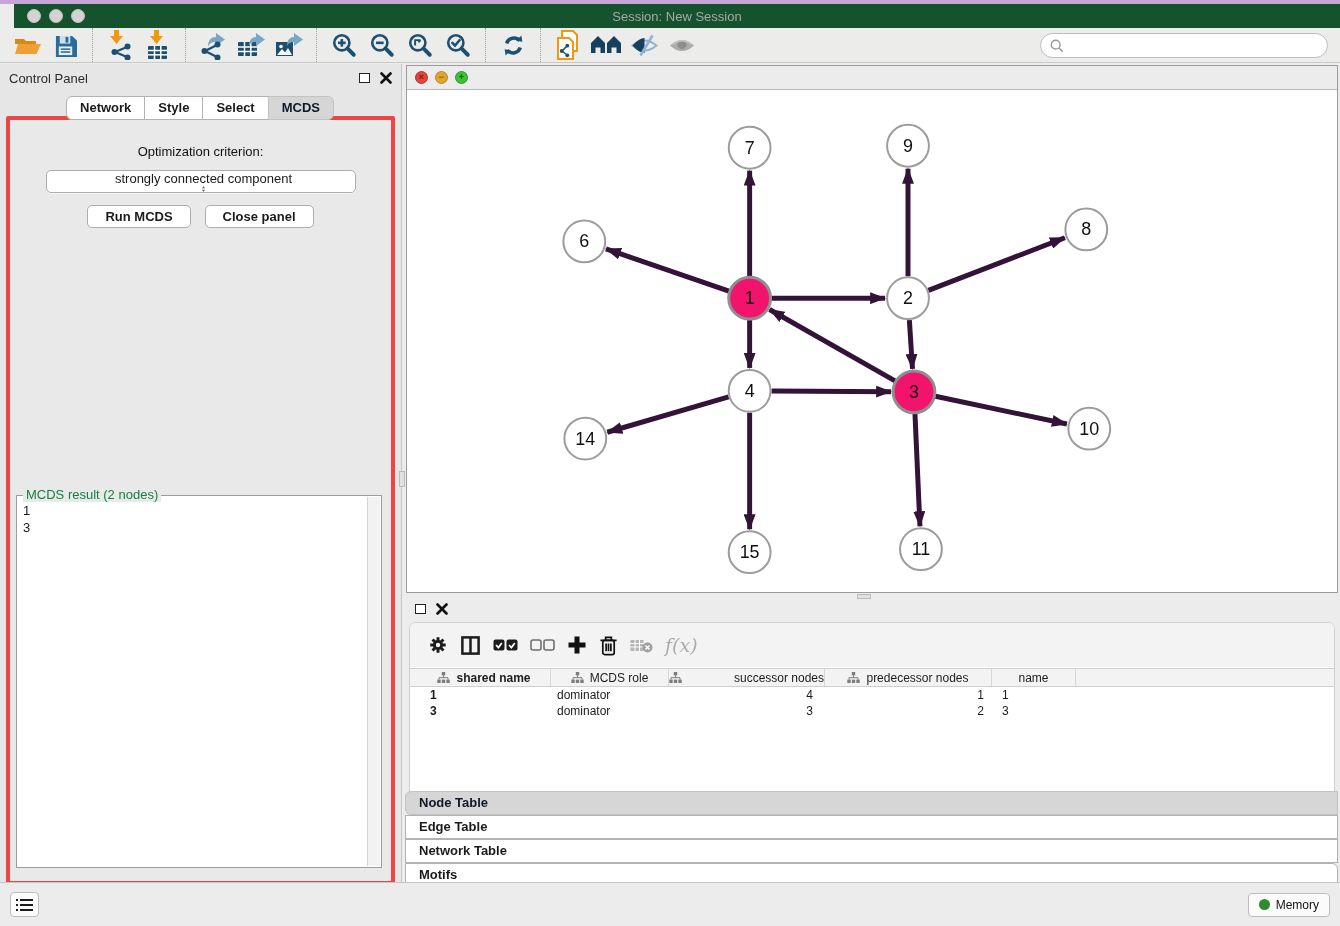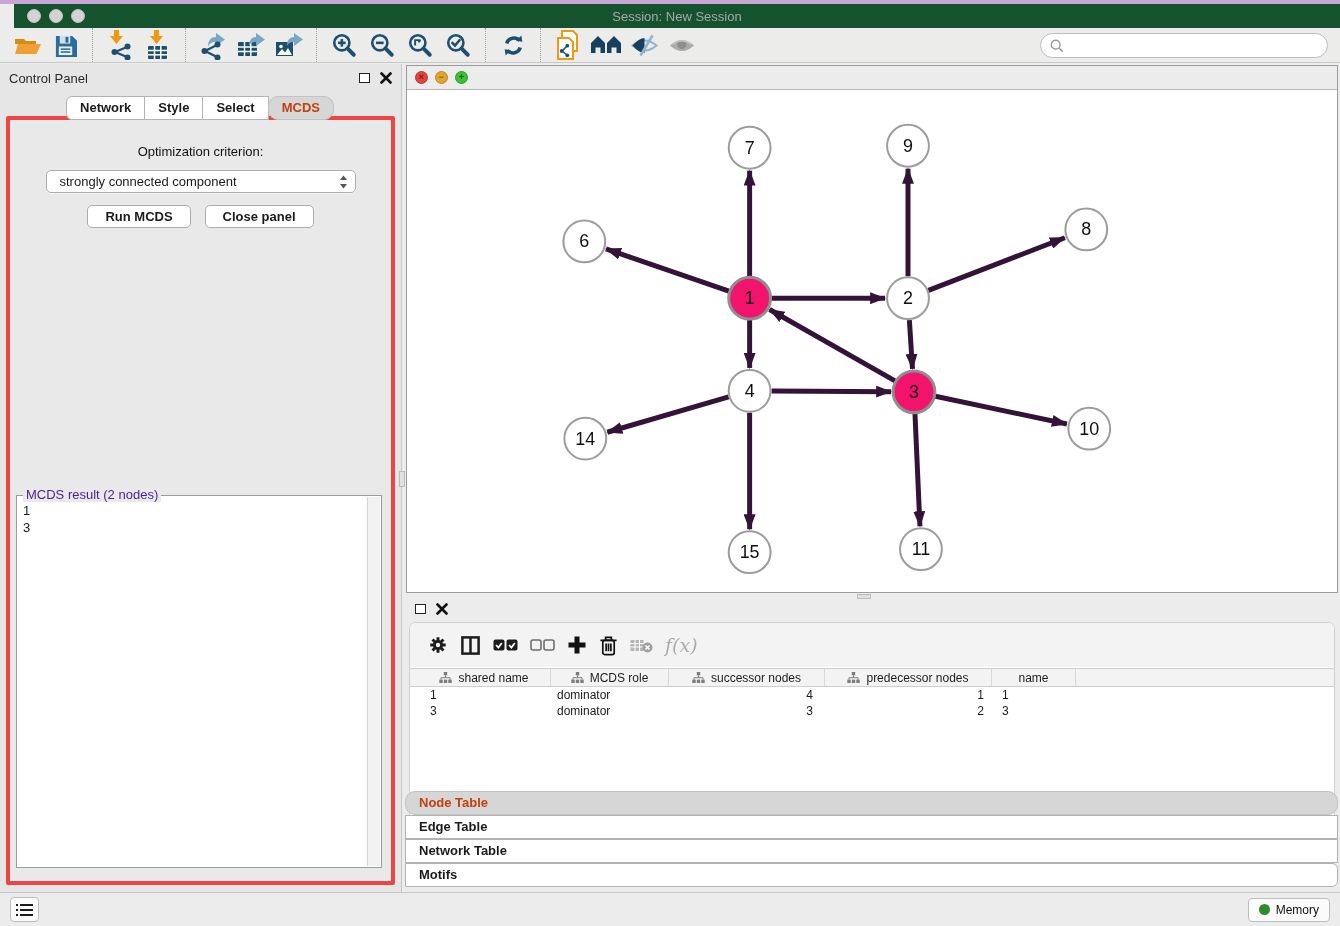--- a/index.html
+++ b/index.html
@@ -27,29 +27,29 @@
   
   .control-panel { position:absolute; left:0; top:64px; width:402px; bottom:34px; background:#e6e6e6; border-right:1px solid #c6c6c6; }
   .panel-header { height:28px; display:flex; align-items:center; padding:0 9px; gap:10px; }
   .panel-title { flex:1; font-size:13px; color:#2b2b2b; }
   .float-icon { width:11px; height:10px; border:1.6px solid #222; background:#fff; }
   .xicon { font-weight:bold; }
   .cp-tabs { position:relative; z-index:2; display:flex; justify-content:center; margin-top:4px; }
   .tab { border:1px solid #b3b3b3; background:#fff; padding:3px 13px 4px; font-weight:600; font-size:13px; margin-left:-1px; white-space:nowrap; }
   .tab:first-child { border-radius:6px 0 0 6px; }
   .tab:last-child { border-radius:0 6px 6px 0; }
-  .tab.selected { background:#d6d6d6; color:#c2410c; border-color:#c2c2c2;border-radius:10px; }
+  .tab.selected { background:#d6d6d6; color:#0f172a; border-color:#c2c2c2; }
   .cp-body { position:absolute; left:6px; right:6px; top:52px; bottom:7px; border:4px solid #ef4444; background:#e9e9e9; border-radius:2px; }
   .opt-label { text-align:center; margin-top:24px; color:#111; }
-  .opt-select { margin:11px auto 0; width:310px; height:23px; background:#fff; border:1px solid #adadad; border-radius:5px; display:flex; align-items:center; padding:0 7px 0 13px; box-shadow:0 1px 0 rgba(255,255,255,.6); }
+  .opt-select { margin:11px auto 0; width:310px; height:23px; background:#fff; border:1px solid #adadad; border-radius:5px; display:flex; align-items:center; padding:0 7px 0 13px; box-shadow:0 1px 0 rgba(255,255,255,.6);flex-direction:column; }
   .opt-select span { flex:1; }
   .btn-row { display:flex; justify-content:center; gap:14px; margin-top:12px; }
   .pbtn { height:23px; padding:0 17px; background:#fff; border:1px solid #adadad; border-radius:5px; font-size:13px; font-family:inherit; display:flex; align-items:center; font-weight:600; color:#1a1a1a; }
   .result-fieldset { position:absolute; left:6px; right:9px; top:375px; bottom:13px; border:1px solid #9c9c9c; background:#fff; }
-  .result-legend { position:absolute; top:-9px; left:6px; background:#e9e9e9; padding:0 3px; font-size:13px; color:#4c1d95; }
+  .result-legend { position:absolute; top:-9px; left:6px; background:#e9e9e9; padding:0 3px; font-size:13px; color:#15803d; }
   .result-area { position:absolute; inset:2px 16px 2px 6px; font-size:13px; line-height:17px; padding-top:4px; }
   .result-scroll { position:absolute; top:1px; right:1px; width:13px; bottom:1px; background:#f2f2f2; border-left:1px solid #d5d5d5; }
 
   
   .network-window { position:absolute; left:406px; top:65px; width:932px; height:528px; border:1px solid #9b9b9b; background:#fff; }
   .nw-titlebar { height:24px; background:#ececec; border-bottom:1px solid #b8b8b8; position:relative; }
   .nw-lights { position:absolute; left:8px; top:5px; display:flex; gap:7px; z-index:2; }
   .light { width:13px; height:13px; border-radius:50%; display:flex; align-items:center; justify-content:center; font-size:9px; font-weight:bold; line-height:1; }
   .light.red { background:#e0443e; border:1px solid #b53531; color:#801714; }
   .light.yellow { background:#e2a42c; border:1px solid #bb8520; color:#8a5c00; }
@@ -64,29 +64,29 @@
   .table-panel { position:absolute; left:406px; top:595px; width:932px; height:295px; }
   .tp-box { position:absolute; left:3px; right:3px; top:27px; bottom:27px; background:#fff; border:1px solid #d0d0d0; border-radius:7px; overflow:hidden; }
   .tp-toolbar { display:flex; align-items:center; gap:12px; padding:0 18px; height:44px; background:#f3f3f3; }
   .ticon { display:flex; align-items:center; justify-content:center; }
   .fx { font-family:"DejaVu Serif", serif; font-style:italic; color:#ababab; font-size:19px; }
   .tbl { position:absolute; top:45px; left:0; right:0; bottom:17px; background:#fff; }
   .tbl-header { display:flex; height:19px; background:#f3f3f3; border-top:1px solid #cfcfcf; border-bottom:1px solid #cfcfcf; padding-left:8px; }
   .th { display:flex; align-items:center; gap:6px; justify-content:center; font-size:12px; color:#1c1c1c; border-right:1px solid #d8d8d8; }
   .tbl-row { display:flex; height:16px; font-size:12px; align-items:center; padding-left:8px; }
   .td { overflow:hidden; white-space:nowrap; }
-  .c0 { width:133px; } .c1 { width:118px;align-items:center; } .c2 { width:156px; } .c3 { width:167px; } .c4 { width:84px; }
+  .c0 { width:133px;font-weight:bold; } .c1 { width:118px;align-items:center; } .c2 { width:156px;justify-content:space-between; } .c3 { width:167px; } .c4 { width:84px; }
   .td.c0 { padding-left:12px; } .td.c1 { padding-left:6px; }
   .td.c2 { text-align:right; padding-right:12px; } .td.c3 { text-align:right; padding-right:8px; }
   .td.c4 { padding-left:10px; }
   .tp-hscroll { position:absolute; left:0; right:0; bottom:0; height:17px; background:#e9e9e9; border-top:1px solid #d4d4d4; }
   .tp-tabs { position:absolute; bottom:3px; left:0; right:0; display:flex; justify-content:center;flex-direction:column; }
 
   
-  .statusbar { position:absolute; left:0; right:0; bottom:0; height:34px; background:#ececec; border-top:1px solid #c6c6c6; display:flex; align-items:center; justify-content:space-between; padding:0 10px; }
+  .statusbar { position:absolute; left:0; right:0; bottom:0; height:44px; background:#ececec; border-top:1px solid #c6c6c6; display:flex; align-items:center; justify-content:space-between; padding:0 10px; }
   .sb-btn { width:29px; height:25px; background:#fbfbfb; border:1px solid #bdbdbd; border-radius:4px; display:flex; align-items:center; justify-content:center; }
   .mem-btn { height:24px; background:#fbfbfb; border:1px solid #bdbdbd; border-radius:4px; display:flex; align-items:center; gap:6px; padding:0 10px; font-size:12px; color:#111; }
   .mem-dot { width:11px; height:11px; border-radius:50%; background:#2e8b2e; }
 </style>
 </head>
 <body>
 
 <div class="desktop-edge"></div>
 
 <div class="titlebar">

